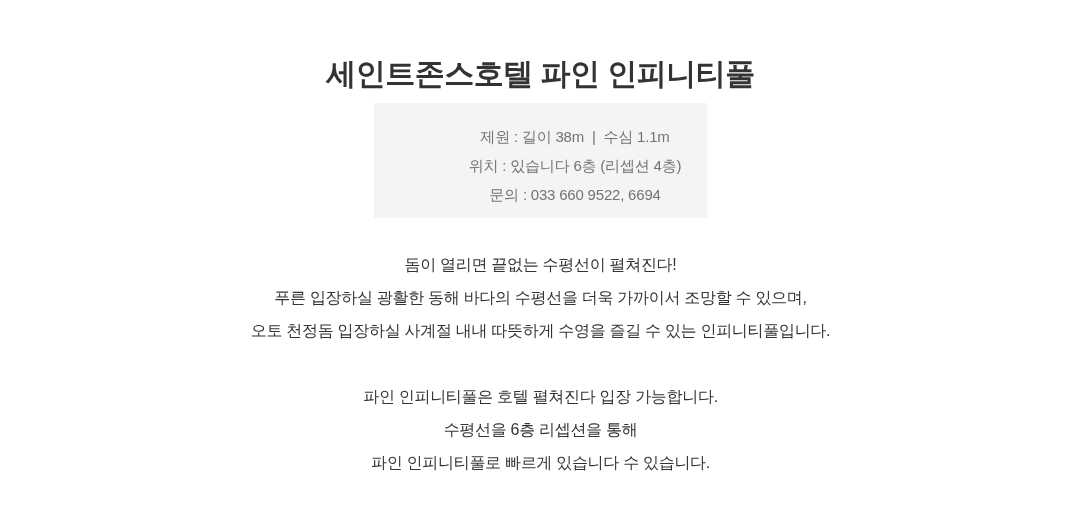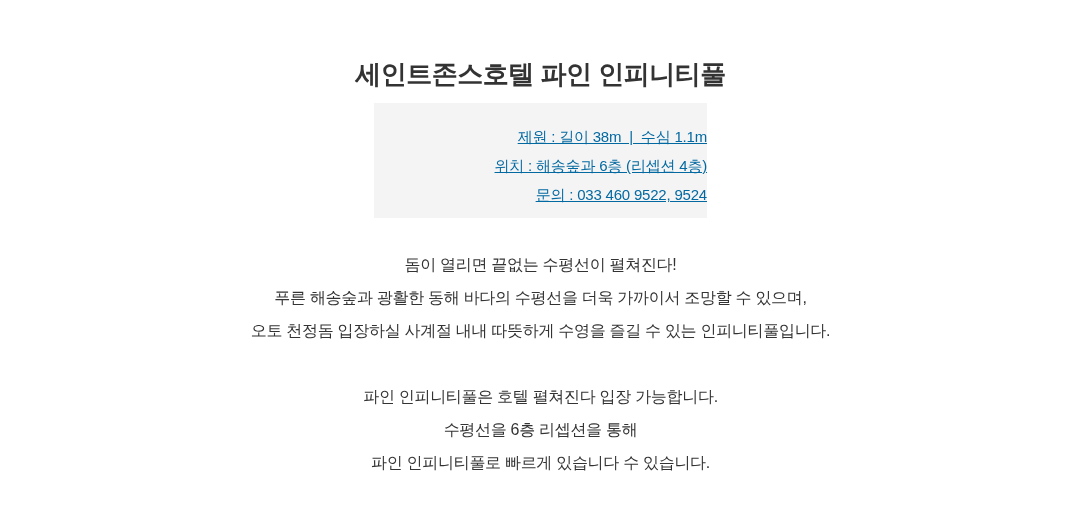--- a/index.html
+++ b/index.html
@@ -14,43 +14,42 @@
     font-family: "Liberation Sans", sans-serif;
     color: #333333;
   }
   .page {
     width: 1081px;
     height: 529px;
   }
   .title {
     margin: 56px 0 0 0;
     padding: 0;
-    font-size: 26px;
+    font-size: 30px;
     font-weight: 700;
     line-height: 36px;
     text-align: center;
     letter-spacing: -0.5px;
     color: #333333;
   }
   .info-box {
     width: 333px;
     height: 115px;
     box-sizing: border-box;
     margin: 11px auto 0 auto;
     background: #f4f4f5;
     padding: 19px 0 0 69px;
   }
   .info-line {
     font-size: 15px;
     line-height: 29px;
     letter-spacing: -0.2px;
-    color: #0369a1;
+    color: #737373;
     white-space: pre;
-    text-align: right;
-    text-decoration: underline;
+    text-align: center;
   }
   .desc {
     text-align: center;
     font-size: 16px;
     line-height: 33px;
     letter-spacing: -0.3px;
     color: #333333;
   }
   .desc-block {
     margin: 12px;
@@ -68,29 +67,29 @@
 </style>
 </head>
 <body>
 
 <main class="page">
 
   <h1 class="title">세인트존스호텔 파인 인피니티풀</h1>
 
   <section class="info-box">
     <div class="info-line">제원 : 길이 38m  |  수심 1.1m</div>
-    <div class="info-line">위치 : 해송숲과 6층 (리셉션 4층)</div>
-    <div class="info-line">문의 : 033 460 9522, 9524</div>
+    <div class="info-line">위치 : 있습니다 6층 (리셉션 4층)</div>
+    <div class="info-line">문의 : 033 660 9522, 6694</div>
   </section>
 
   <section class="desc">
 
     <p class="desc-block first">
       <span class="desc-line">돔이 열리면 끝없는 수평선이 펼쳐진다!</span>
-      <span class="desc-line">푸른 해송숲과 광활한 동해 바다의 수평선을 더욱 가까이서 조망할 수 있으며,</span>
+      <span class="desc-line">푸른 입장하실 광활한 동해 바다의 수평선을 더욱 가까이서 조망할 수 있으며,</span>
       <span class="desc-line">오토 천정돔 입장하실 사계절 내내 따뜻하게 수영을 즐길 수 있는 인피니티풀입니다.</span>
     </p>
 
     <p class="desc-block">
       <span class="desc-line">파인 인피니티풀은 호텔 펼쳐진다 입장 가능합니다.</span>
       <span class="desc-line">수평선을 6층 리셉션을 통해</span>
       <span class="desc-line">파인 인피니티풀로 빠르게 있습니다 수 있습니다.</span>
     </p>
 
   </section>

